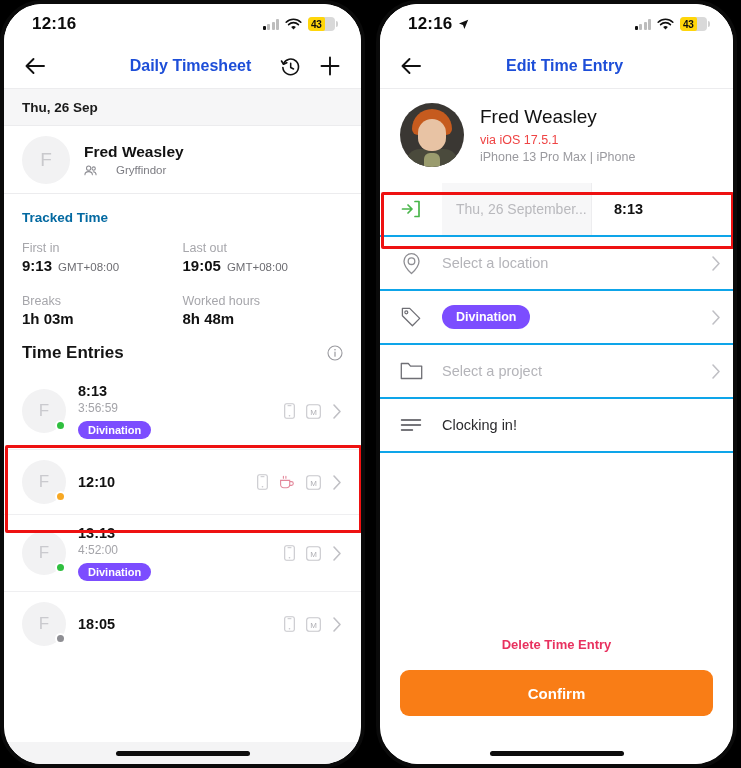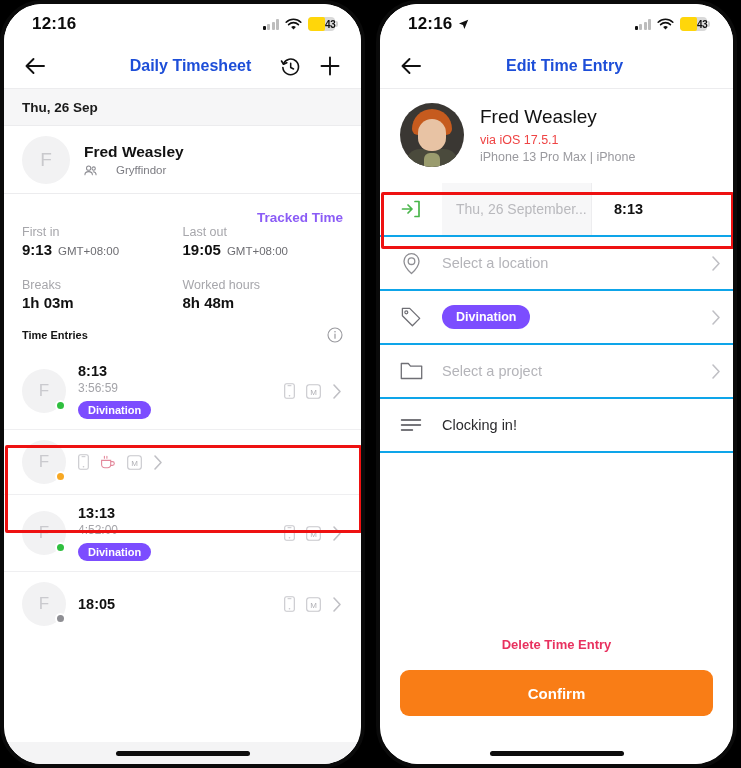--- a/index.html
+++ b/index.html
@@ -81,21 +81,21 @@
     width: 17px;
     background: #ffd60a;
     border-radius: 4px 2px 2px 4px;
   }
   .battery .pct {
     position: relative;
     z-index: 2;
     font-size: 10px;
     font-weight: 700;
     color: #101010;
-    padding-left: 17px;
+    padding-left: 3px;
     letter-spacing: -.2px;
   }
   .battery:after {
     content: "";
     position: absolute; right: -3px; top: 4px;
     width: 2px; height: 6px;
     background: #d0d0d0; border-radius: 0 2px 2px 0;
   }
 
   
@@ -158,39 +158,40 @@
     flex: 0 0 48px;
   }
   .person-name { font-size: 15.5px; font-weight: 700; color: #121212; }
   .person-team {
     display: flex; align-items: center; gap: 19px;
     font-size: 11.5px; color: #7c7c82; margin-top: 3px;
   }
 
   
   .section-wrap { padding: 16px 18px 0; }
-  .section-title { font-size: 13.5px; font-weight: 700; color: #8b5cf6; text-align: right; }
+  .section-title { font-size: 13.5px; font-weight: 700; color: #0369a1; }
   .stat-grid {
     display: grid;
     grid-template-columns: 1fr 1fr;
     row-gap: 6px;
+    margin-top: 16px;
   }
   .stat-label { font-size: 12.5px; color: #a6a6ab; }
   .stat-value {
     font-size: 15px; font-weight: 700; color: #111;
     margin: 2px 0 14px;
     display: flex; align-items: baseline; gap: 6px;
   }
   .stat-value .tz { font-size: 11.5px; font-weight: 400; color: #6d6d72; }
 
   .entries-head {
     display: flex; align-items: center; justify-content: space-between;
     padding: 2px 18px 10px;
   }
-  .entries-title { font-size: 11px; font-weight: 700; color: #141414; }
+  .entries-title { font-size: 17px; font-weight: 700; color: #141414; }
 
   
   .entry-list { flex: 1 1 auto; overflow: hidden; }
   .entry {
     display: flex; align-items: center;
     padding: 10px 18px;
     gap: 12px;
     border-top: 1px solid #efeff1;
     background: #fff;
     min-height: 62px;
@@ -480,20 +481,23 @@
               <path d="M2 2l6 6.5L2 15" stroke="#c0c0c5" stroke-width="1.6" fill="none" stroke-linecap="round" stroke-linejoin="round"></path>
             </svg>
           </div>
         </div>
 
         <div class="entry">
           <div class="entry-av-wrap">
             <div class="entry-av">F</div>
             <div class="dot orange"></div>
           </div>
+          <div class="entry-main">
+            <div class="entry-time">12:10</div>
+          </div>
           <div class="entry-icons">
             <svg width="11" height="16" viewBox="0 0 11 16">
               <rect x=".7" y=".7" width="9.6" height="14.6" rx="1.9" stroke="#c7c7cc" stroke-width="1.1" fill="none"></rect>
               <path d="M4 2.7h3" stroke="#c7c7cc" stroke-width="1" stroke-linecap="round"></path>
               <circle cx="5.5" cy="12.7" r=".8" fill="#c7c7cc"></circle>
             </svg>
             <svg width="16" height="15" viewBox="0 0 16 15">
               <path d="M1.6 5.4h9.1v4.2a3.2 3.2 0 0 1-3.2 3.2H4.8a3.2 3.2 0 0 1-3.2-3.2z" stroke="#e3889b" stroke-width="1.1" fill="none"></path>
               <path d="M10.8 6.6h1.6a1.9 1.9 0 0 1 0 3.8h-1.6" stroke="#e3889b" stroke-width="1.1" fill="none"></path>
               <path d="M4.4 1.2v2M6.9 1.2v2" stroke="#e3889b" stroke-width="1.1" stroke-linecap="round"></path>

